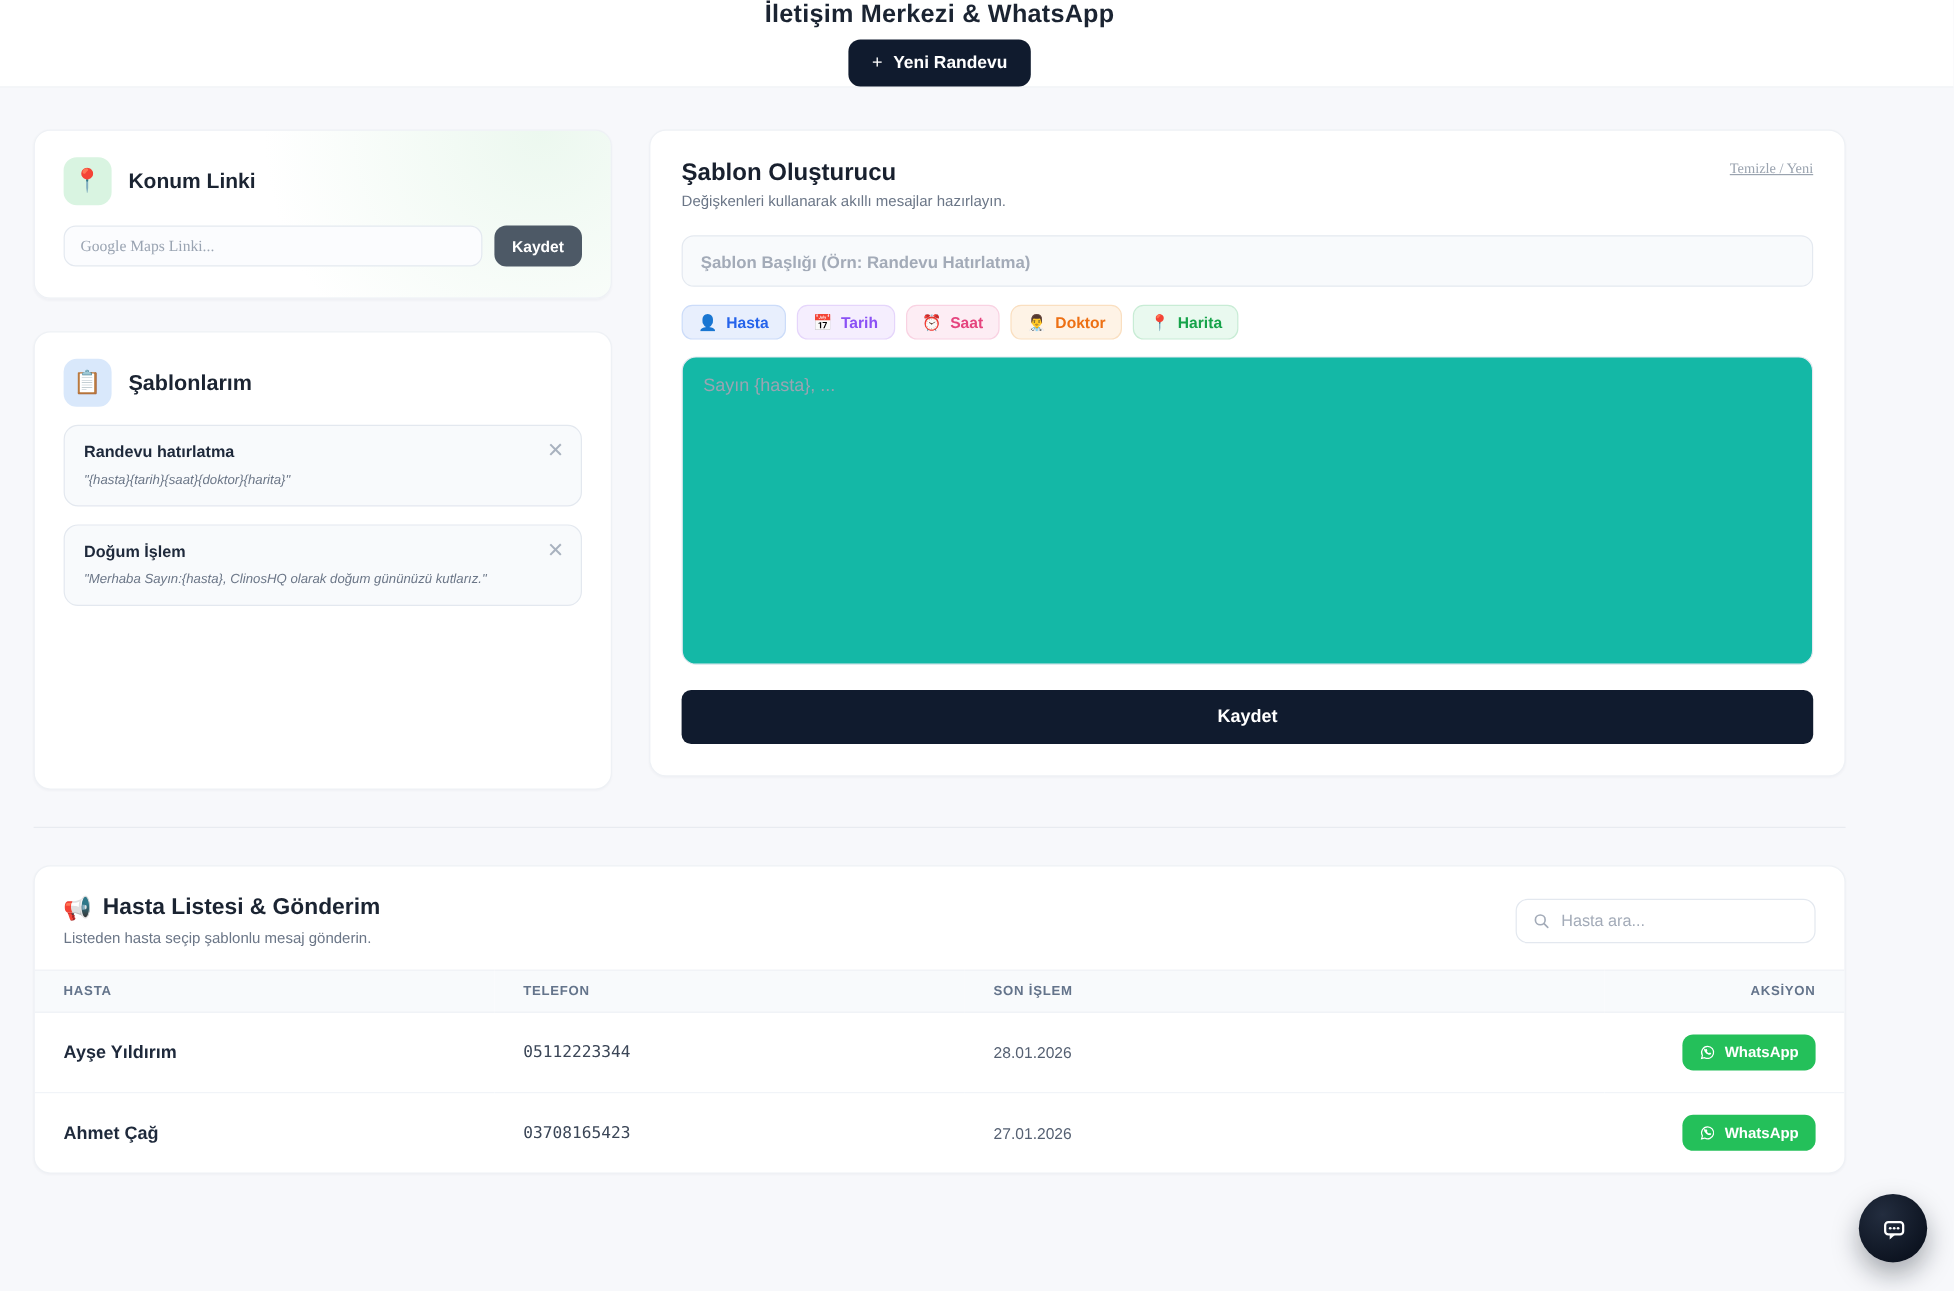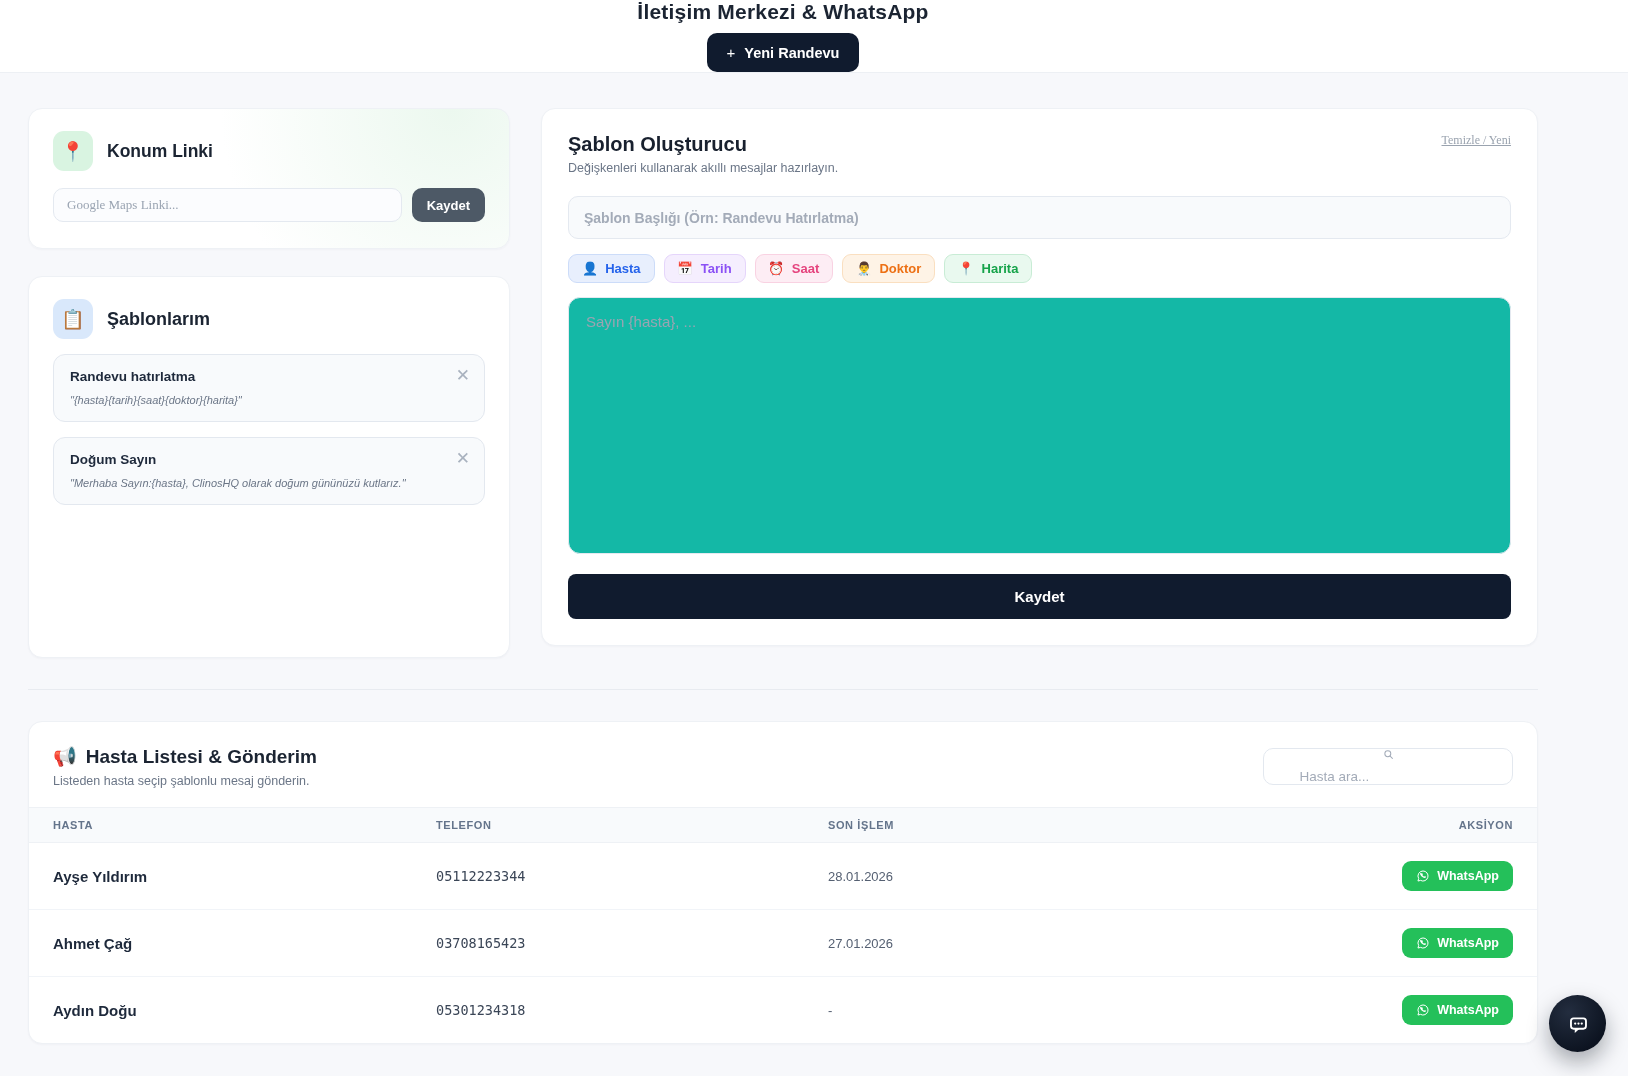--- a/index.html
+++ b/index.html
@@ -108,21 +108,21 @@
 
   .divider { border:none; border-top:1px solid #e8ebf0; margin:31px 0 0; }
 
   
   .patients-card { margin-top:31px; overflow:hidden; }
   .patients-head { display:flex; justify-content:space-between; align-items:center; padding:23px 24px 19px; }
   .patients-title { font-size:19px; font-weight:700; color:#1b2432; display:flex; align-items:center; gap:9px; }
   .patients-sub { font-size:12.5px; color:#6b7687; margin-top:6px; }
   .search-box {
     display:flex; align-items:center; gap:9px; width:250px; height:37px;
-    border:1px solid #e3e8ef; border-radius:10px; padding:0 13px; background:#fff;flex-direction:column;
+    border:1px solid #e3e8ef; border-radius:10px; padding:0 13px; background:#fff;
   }
   .search-box input {
     border:none; outline:none; flex:1; font-family:inherit; font-size:13.5px; color:#334155; background:transparent;
   }
   .search-box input::placeholder { color:#a3abb8; }
 
   table.plist { width:100%; border-collapse:collapse; }
   .plist thead th {
     background:#f8fafc; border-top:1px solid #eef1f5; border-bottom:1px solid #eef1f5;
     font-size:11px; font-weight:700; letter-spacing:.6px; color:#64748b; text-transform:uppercase;
@@ -190,21 +190,21 @@
           <h2 style="font-size:18px;">Şablonlarım</h2>
         </div>
 
         <div class="tpl-item">
           <div class="tpl-name">Randevu hatırlatma</div>
           <div class="tpl-preview">"{hasta}{tarih}{saat}{doktor}{harita}"</div>
           <button class="tpl-close">✕</button>
         </div>
 
         <div class="tpl-item">
-          <div class="tpl-name">Doğum Sayın</div>
+          <div class="tpl-name">Doğum İşlem</div>
           <div class="tpl-preview">"Merhaba Sayın:{hasta}, ClinosHQ olarak doğum gününüzü kutlarız."</div>
           <button class="tpl-close">✕</button>
         </div>
       </section>
     </div>
 
     <section class="card builder-card">
       <div class="builder-head">
         <div>
           <h2>Şablon Oluşturucu</h2>
@@ -301,34 +301,20 @@
           <td class="p-action">
             <button class="btn-wa">
               <svg width="14" height="14" viewBox="0 0 24 24">
                 <path fill="none" stroke="#fff" stroke-width="1.7" d="M12 3.4a8.6 8.6 0 0 0-7.4 13L3.4 20.6l4.4-1.1A8.6 8.6 0 1 0 12 3.4z"></path>
                 <path fill="#fff" d="M9.4 7.7c.2-.4.4-.4.6-.4h.5c.2 0 .4 0 .5.4.2.4.6 1.4.6 1.5.1.1.1.3 0 .4l-.3.5c-.1.1-.3.3-.1.5.1.3.5.9 1.1 1.4.8.7 1.4.9 1.6 1 .2.1.4 0 .5-.1l.5-.5c.1-.2.3-.2.5-.1l1.3.6c.2.1.4.2.4.3 0 .1 0 .8-.3 1.2-.3.4-1.3.8-1.7.9-.4 0-.9.1-1.5-.1-.3-.1-.8-.3-1.4-.5-2.5-1.1-4.1-3.7-4.2-3.8-.1-.2-1-1.4-1-2.6 0-1.2.6-1.8.8-2z"></path>
               </svg>
               <span>WhatsApp</span>
             </button>
           </td>
         </tr>
-        <tr>
-          <td class="p-name">Aydın Doğu</td>
-          <td class="p-phone">05301234318</td>
-          <td class="p-date">-</td>
-          <td class="p-action">
-            <button class="btn-wa">
-              <svg width="14" height="14" viewBox="0 0 24 24">
-                <path fill="none" stroke="#fff" stroke-width="1.7" d="M12 3.4a8.6 8.6 0 0 0-7.4 13L3.4 20.6l4.4-1.1A8.6 8.6 0 1 0 12 3.4z"></path>
-                <path fill="#fff" d="M9.4 7.7c.2-.4.4-.4.6-.4h.5c.2 0 .4 0 .5.4.2.4.6 1.4.6 1.5.1.1.1.3 0 .4l-.3.5c-.1.1-.3.3-.1.5.1.3.5.9 1.1 1.4.8.7 1.4.9 1.6 1 .2.1.4 0 .5-.1l.5-.5c.1-.2.3-.2.5-.1l1.3.6c.2.1.4.2.4.3 0 .1 0 .8-.3 1.2-.3.4-1.3.8-1.7.9-.4 0-.9.1-1.5-.1-.3-.1-.8-.3-1.4-.5-2.5-1.1-4.1-3.7-4.2-3.8-.1-.2-1-1.4-1-2.6 0-1.2.6-1.8.8-2z"></path>
-              </svg>
-              <span>WhatsApp</span>
-            </button>
-          </td>
-        </tr>
       </tbody>
     </table>
   </section>
 </div>
 
 <button class="chat-fab">
   <svg width="30" height="30" viewBox="0 0 32 32">
     <rect x="8.5" y="10" width="16" height="11" rx="2.8" fill="none" stroke="#fff" stroke-width="2"></rect>
     <circle cx="13" cy="15.5" r="1.2" fill="#fff"></circle>
     <circle cx="16.5" cy="15.5" r="1.2" fill="#fff"></circle>

